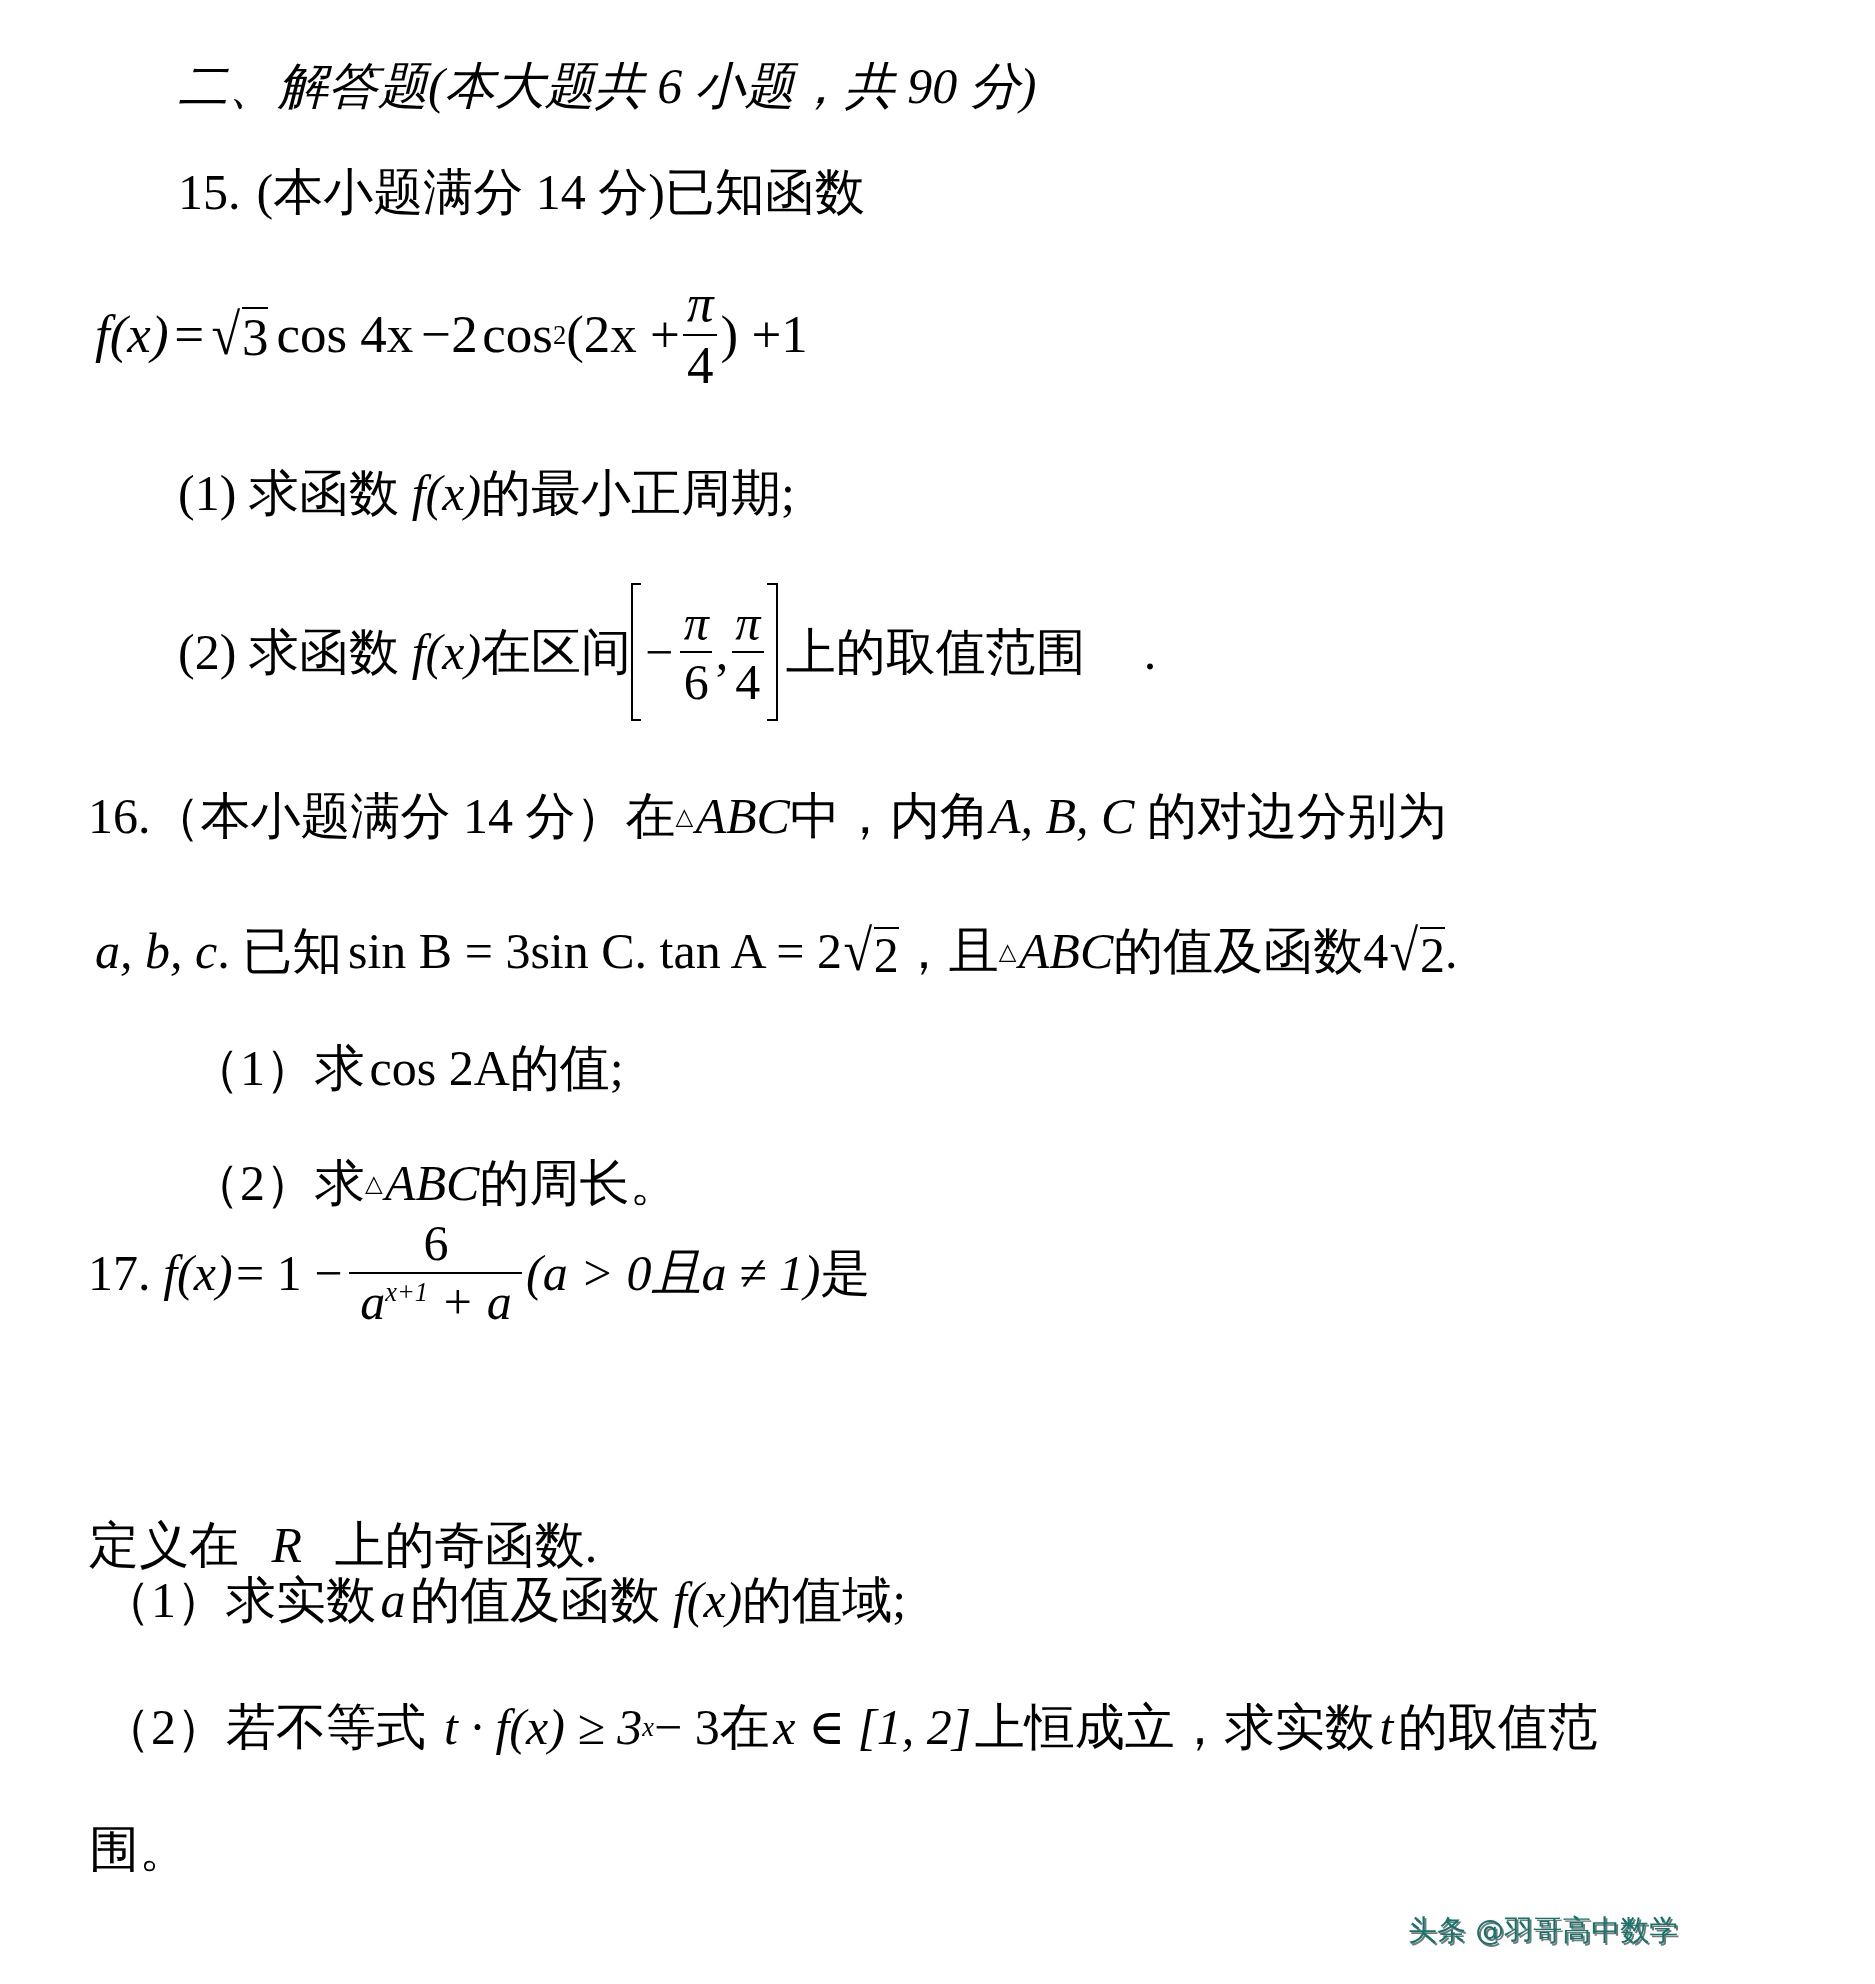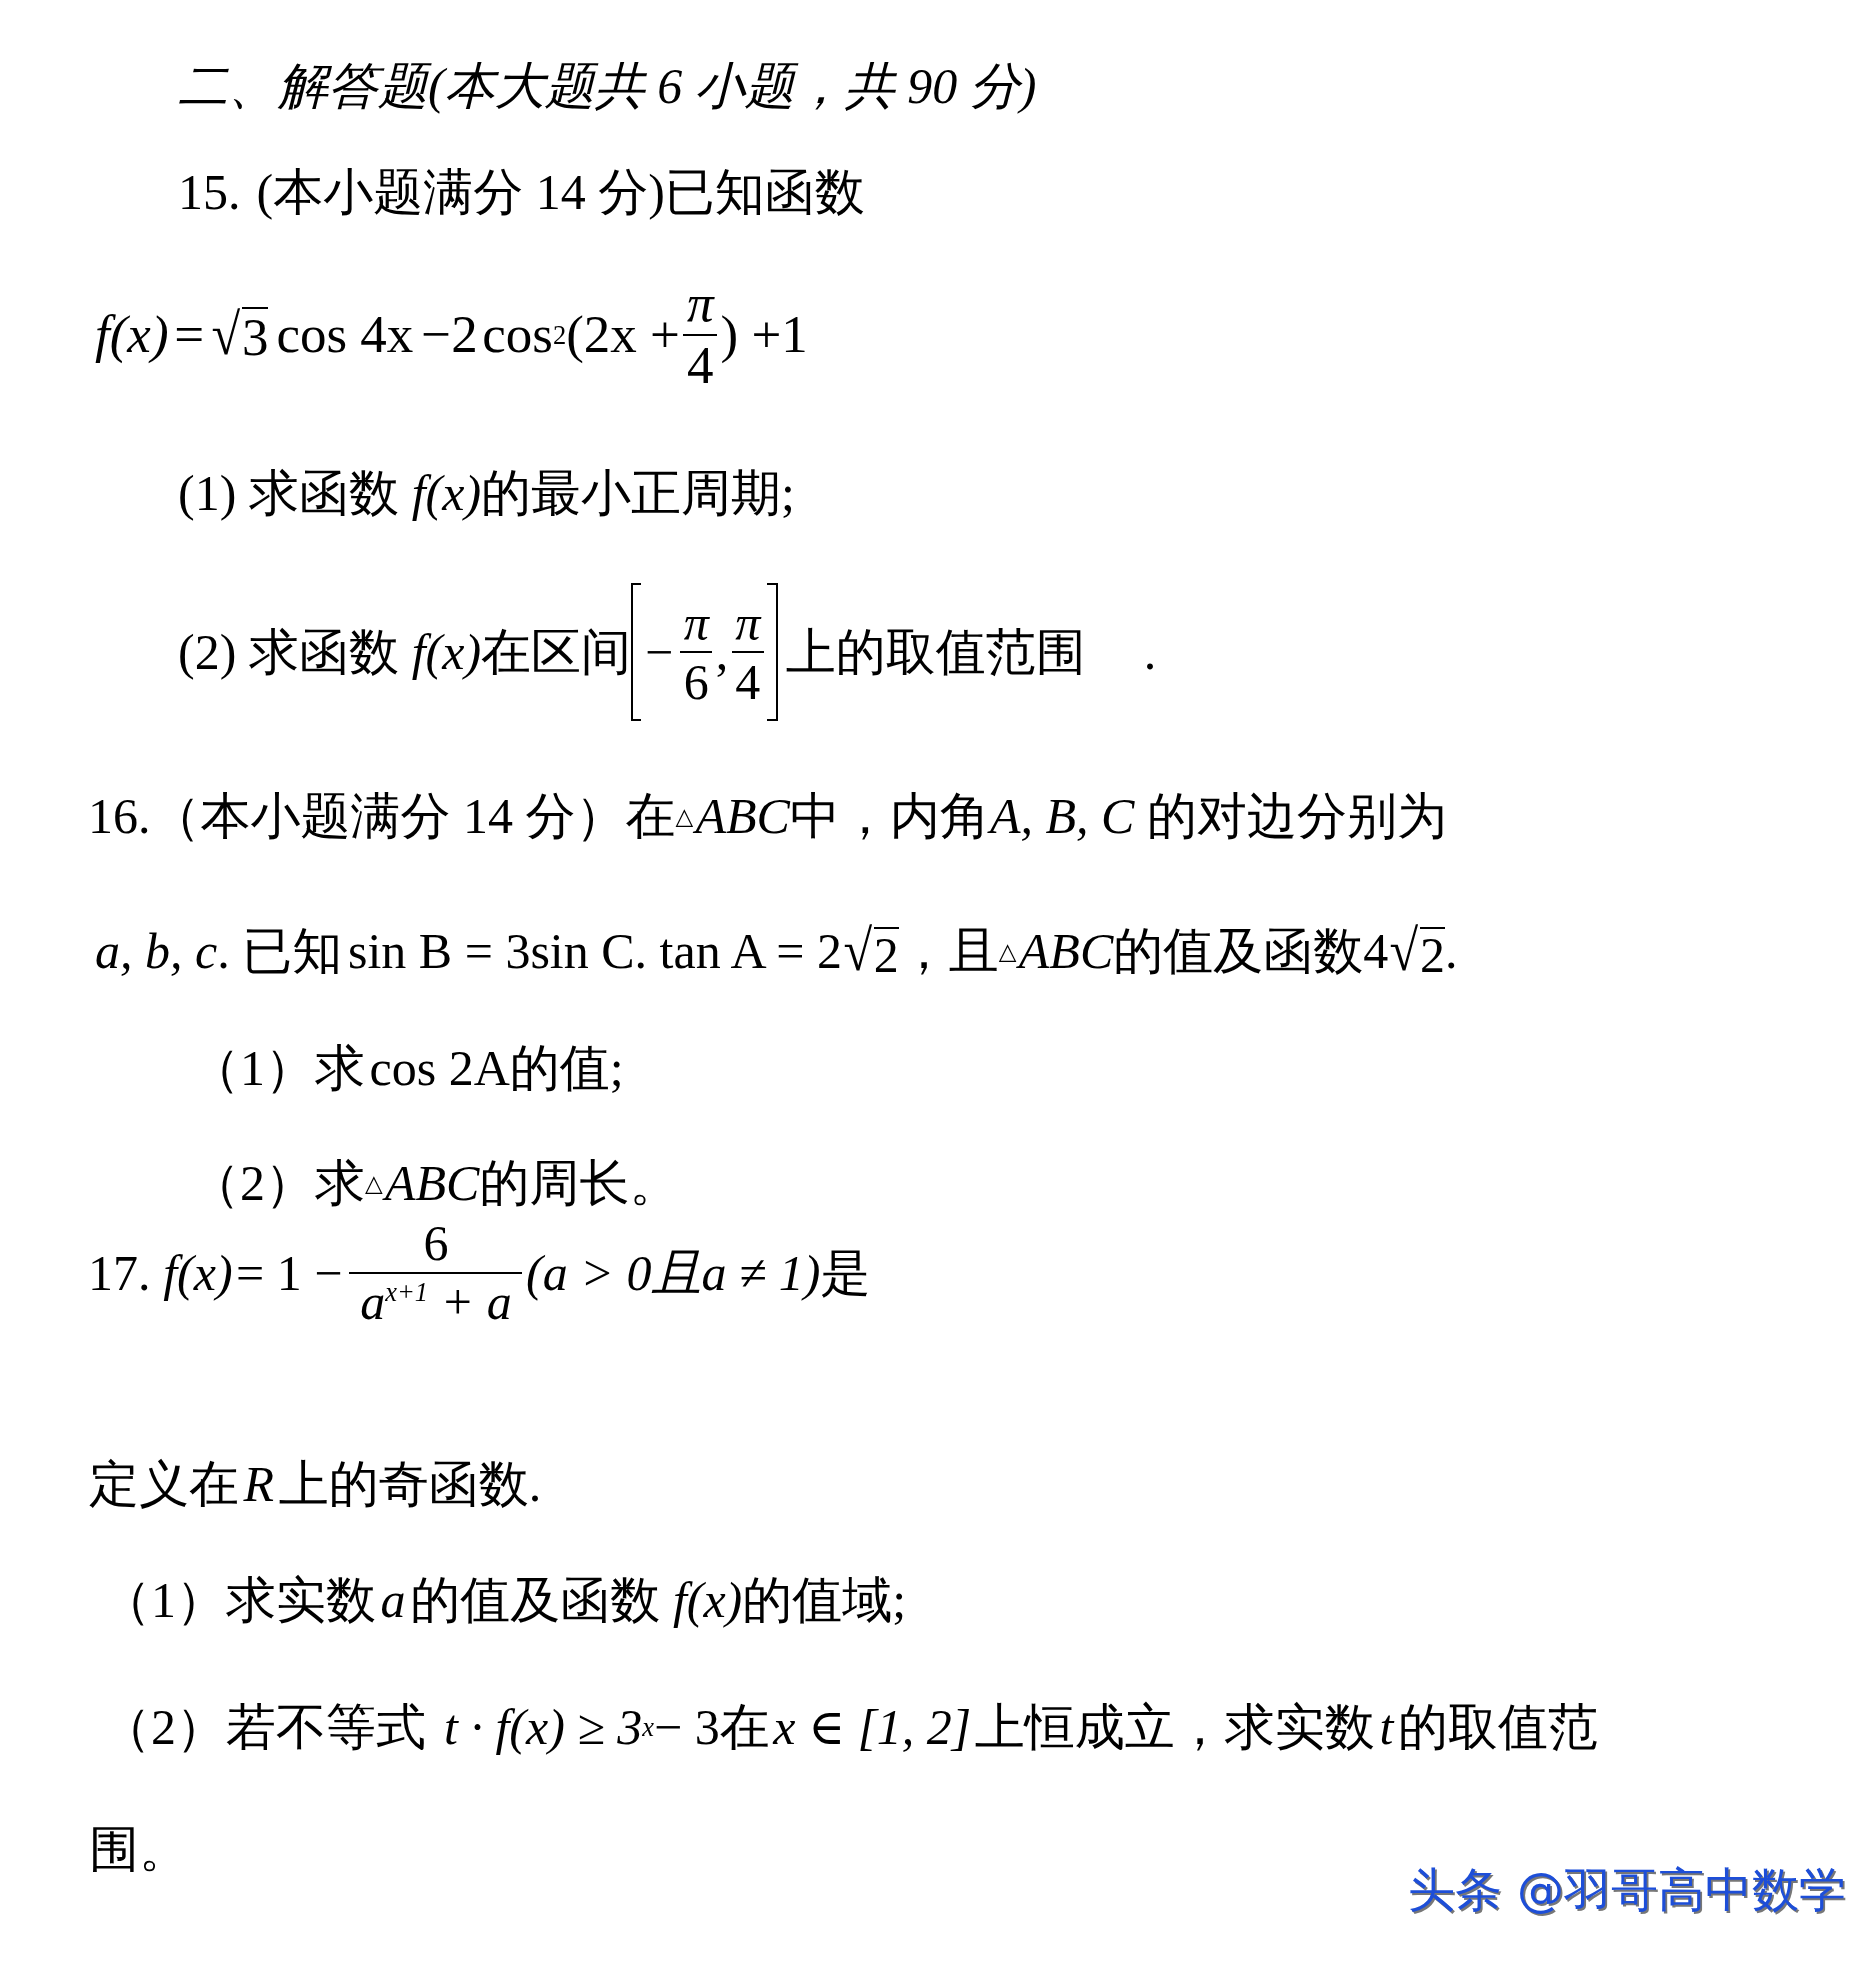--- a/index.html
+++ b/index.html
@@ -14,22 +14,22 @@
   .frac .bar { width:100%; border-top:2.9px solid #000; margin:3.5px 0; }
   .sqrt { display:inline-flex; align-items:flex-end; }
   .sqrt .rad { font-size:58px; line-height:1; transform:scaleX(0.9); }
   .sqrt .arg { border-top:2.9px solid #000; padding-top:1.2px; line-height:1; }
   sup { font-size:26.5px; vertical-align:super; line-height:0; }
   .tri { font-size:23px; vertical-align:middle; margin-right:2.3px; }
   .bracket { display:inline-flex; align-items:center; }
   .bracket .lb, .bracket .rb { width:10.4px; height:138px; border:2.9px solid #000; box-sizing:border-box; }
   .bracket .lb { border-right:none; }
   .bracket .rb { border-left:none; }
-  .watermark { position:absolute; left:1408px; top:1859px; font-size:47px; font-family:"DejaVu Sans","Liberation Sans",sans-serif;
-               color:#1d4ed8; white-space:nowrap; text-shadow:1.7px 1.7px 0 #777; }
+  .watermark { position:absolute; left:1408px; top:1911px; font-size:29px; font-family:"DejaVu Sans","Liberation Sans",sans-serif;
+               color:#0f766e; white-space:nowrap; text-shadow:1.7px 1.7px 0 #777; }
 </style>
 </head>
 <body>
 
 <div class="line" style="left:178px; top:61px;font-style:italic;">
   <span>二、解答题(本大题共 6 小题，共 90 分)</span>
 </div>
 
 <div class="line" style="left:178px; top:167px;gap:16px;">
   <span>15.</span>
@@ -145,21 +145,21 @@
   <span style="margin:0 3.5px;">= 1 −</span>
   <span class="frac" style="min-width:173px;">
     <span class="num">6</span>
     <span class="bar"></span>
     <span class="den"><span class="i">a</span><sup class="i">x+1</sup> <span class="i">+ a</span></span>
   </span>
   <span class="i">(a &gt; 0且a ≠ 1)</span>
   <span>是</span>
 </div>
 
-<div class="line" style="left:89px; top:1459px;">
+<div class="line" style="left:89px; top:1520px;gap:28px;">
   <span>定义在</span>
   <span class="i" style="margin:0 4.6px;">R</span>
   <span>上的奇函数.</span>
 </div>
 
 <div class="line" style="left:101px; top:1575px;">
   <span>（1）</span>
   <span>求实数</span>
   <span class="i" style="margin:0 4.6px;">a</span>
   <span>的值及函数</span>

